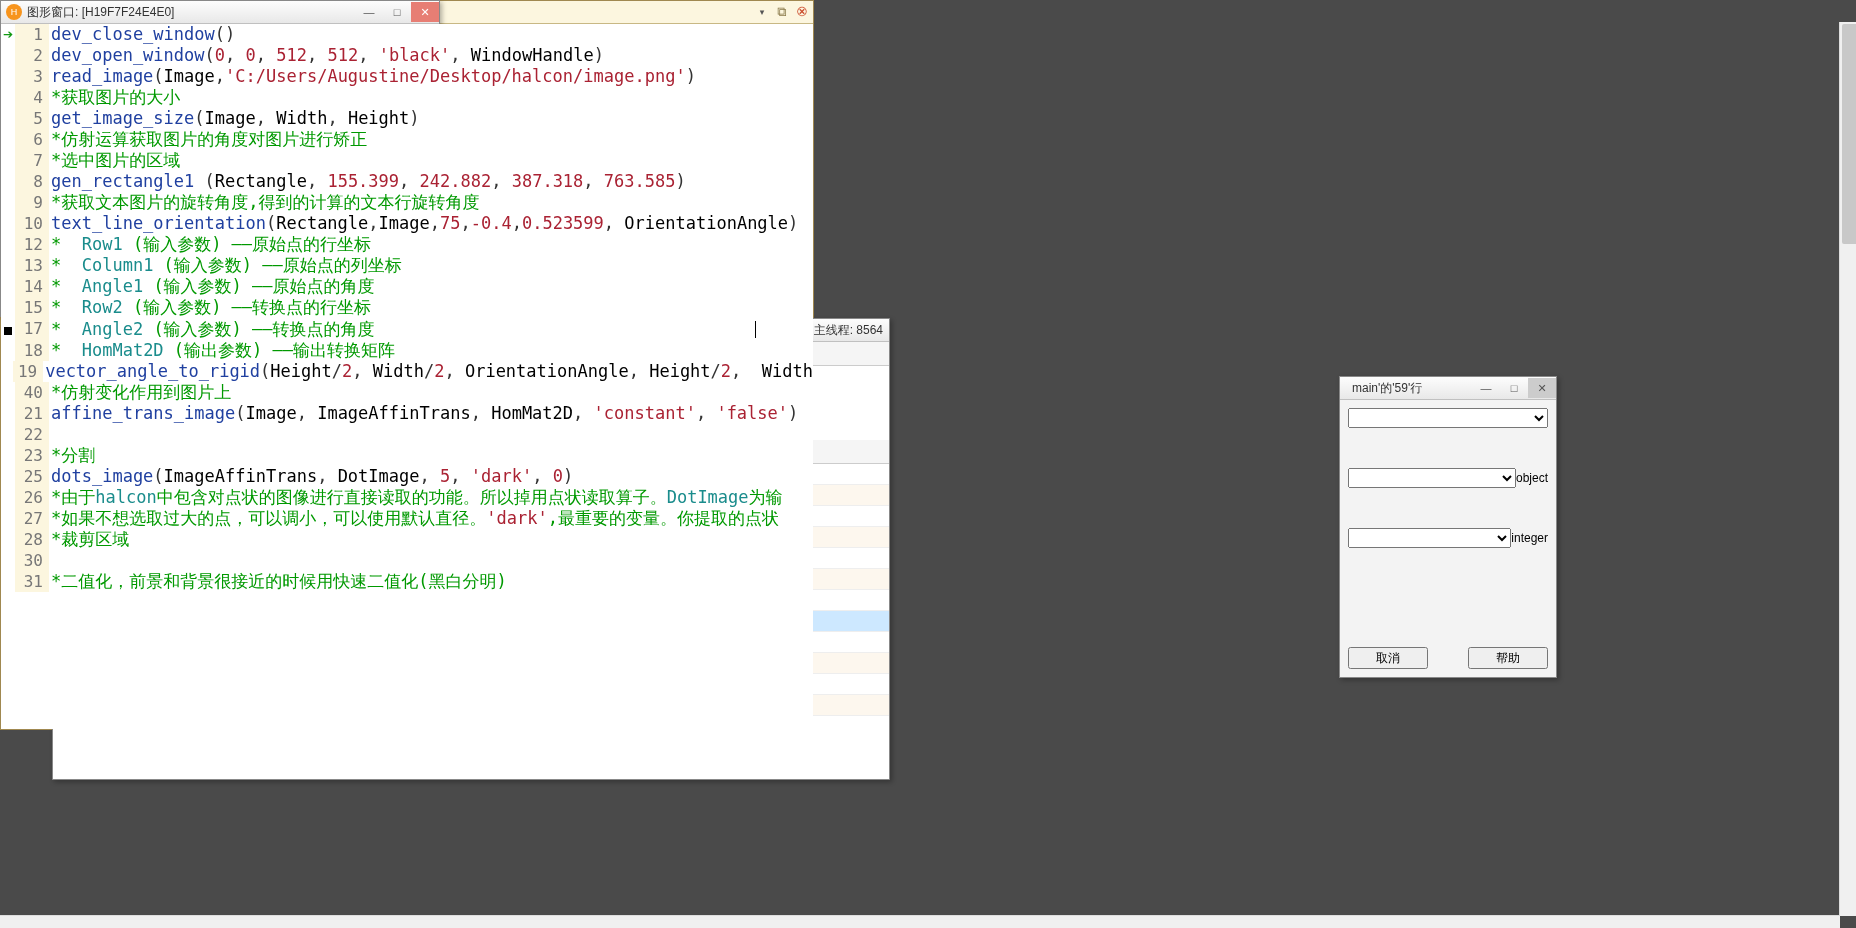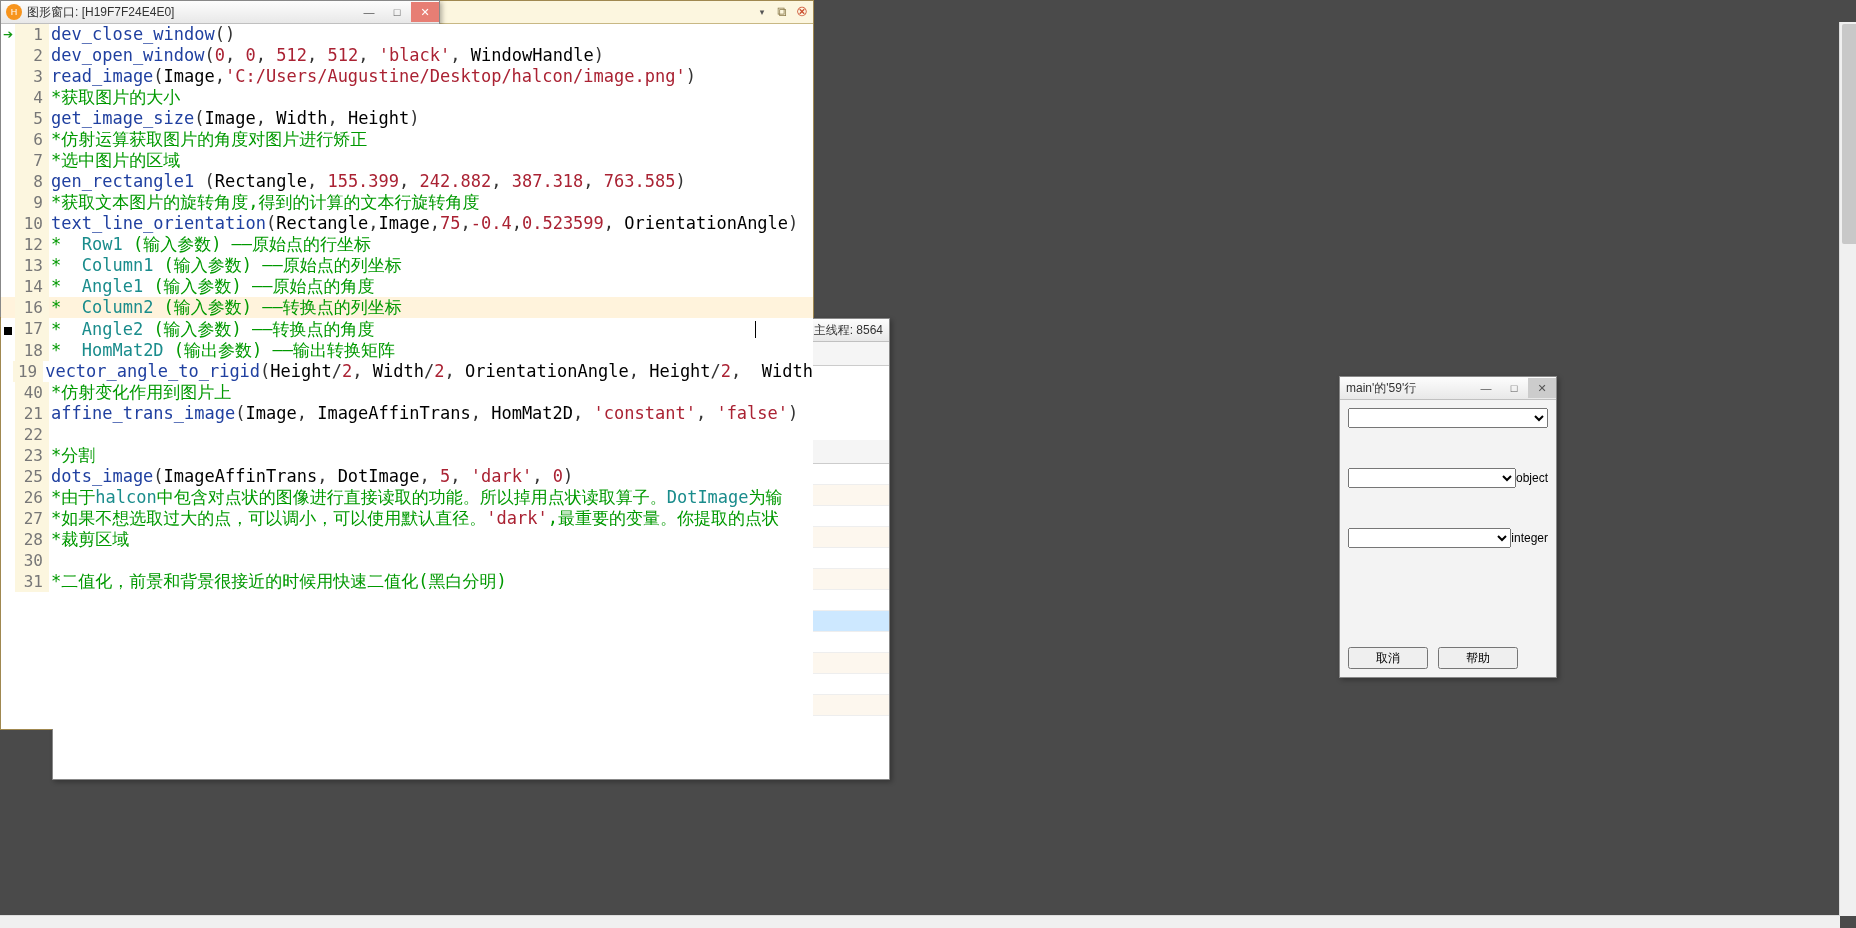--- a/index.html
+++ b/index.html
@@ -48,21 +48,21 @@
   .op{color:#333}
   .param{color:#1a8c8c}
   .arrow-col{width:14px;display:inline-block;text-align:center}
   .arrow{color:#119911;font-weight:bold}
   .bp{width:8px;height:8px;background:#000;display:inline-block;position:relative;top:1px}
   
   #dlg{left:1339px;top:376px;width:216px;height:300px;display:flex;flex-direction:column}
   #dlg .body{flex:1;padding:8px;display:flex;flex-direction:column;gap:40px;background:#f3f3f3}
   #dlg .row{display:flex;align-items:center}
   #dlg select{flex:1;height:20px;font-size:11px}
-  #dlg .btns{display:flex;justify-content:flex-start;gap:10px;margin-top:auto}
+  #dlg .btns{display:flex;justify-content:space-between;gap:10px;margin-top:auto}
   #dlg button{width:80px;height:22px;font-size:12px}
   .hl{background:#fff3dc}
   .cursor{display:inline-block;width:1px;height:17px;background:#000;position:relative;top:3px}
   .scrollbar-v{position:absolute;right:0;top:22px;bottom:12px;width:16px;background:#f0f0f0;border-left:1px solid #ddd}
   .scrollbar-v .thumb{position:absolute;left:2px;right:2px;top:2px;height:220px;background:#c8c8c8;border-radius:2px}
   .scrollbar-h{position:absolute;left:0;right:16px;bottom:0;height:12px;background:#f0f0f0;border-top:1px solid #ddd}
 </style>
 </head>
 <body>
 
@@ -221,21 +221,21 @@
       <div class="codeline"><span class="arrow-col"></span><span class="ln">4</span><span class="cc"><span class="cmt">*获取图片的大小</span></span></div>
       <div class="codeline"><span class="arrow-col"></span><span class="ln">5</span><span class="cc"><span class="fn">get_image_size</span><span class="op">(</span>Image<span class="op">, </span>Width<span class="op">, </span>Height<span class="op">)</span></span></div>
       <div class="codeline"><span class="arrow-col"></span><span class="ln">6</span><span class="cc"><span class="cmt">*仿射运算获取图片的角度对图片进行矫正</span></span></div>
       <div class="codeline"><span class="arrow-col"></span><span class="ln">7</span><span class="cc"><span class="cmt">*选中图片的区域</span></span></div>
       <div class="codeline"><span class="arrow-col"></span><span class="ln">8</span><span class="cc"><span class="fn">gen_rectangle1</span> <span class="op">(</span>Rectangle<span class="op">, </span><span class="num">155.399</span><span class="op">, </span><span class="num">242.882</span><span class="op">, </span><span class="num">387.318</span><span class="op">, </span><span class="num">763.585</span><span class="op">)</span></span></div>
       <div class="codeline"><span class="arrow-col"></span><span class="ln">9</span><span class="cc"><span class="cmt">*获取文本图片的旋转角度,得到的计算的文本行旋转角度</span></span></div>
       <div class="codeline"><span class="arrow-col"></span><span class="ln">10</span><span class="cc"><span class="fn">text_line_orientation</span><span class="op">(</span>Rectangle<span class="op">,</span>Image<span class="op">,</span><span class="num">75</span><span class="op">,</span><span class="num">-0.4</span><span class="op">,</span><span class="num">0.523599</span><span class="op">, </span>OrientationAngle<span class="op">)</span></span></div>
       <div class="codeline"><span class="arrow-col"></span><span class="ln">12</span><span class="cc"><span class="cmt">*  <span class="param">Row1</span> (输入参数) ——原始点的行坐标</span></span></div>
       <div class="codeline"><span class="arrow-col"></span><span class="ln">13</span><span class="cc"><span class="cmt">*  <span class="param">Column1</span> (输入参数) ——原始点的列坐标</span></span></div>
       <div class="codeline"><span class="arrow-col"></span><span class="ln">14</span><span class="cc"><span class="cmt">*  <span class="param">Angle1</span> (输入参数) ——原始点的角度</span></span></div>
-      <div class="codeline hl"><span class="arrow-col"></span><span class="ln">16</span><span class="cc"><span class="cmt">*  <span class="param">Column2</span> (输入参数) ——转换点的列坐标</span></span></div>
+      <div class="codeline"><span class="arrow-col"></span><span class="ln">15</span><span class="cc"><span class="cmt">*  <span class="param">Row2</span> (输入参数) ——转换点的行坐标</span></span></div>
       <div class="codeline"><span class="arrow-col"><span class="bp"></span></span><span class="ln">17</span><span class="cc"><span class="cmt">*  <span class="param">Angle2</span> (输入参数) ——转换点的角度</span><span class="cursor" style="margin-left:380px"></span></span></div>
       <div class="codeline"><span class="arrow-col"></span><span class="ln">18</span><span class="cc"><span class="cmt">*  <span class="param">HomMat2D</span> (输出参数) ——输出转换矩阵</span></span></div>
       <div class="codeline"><span class="arrow-col"></span><span class="ln">19</span><span class="cc"><span class="fn">vector_angle_to_rigid</span><span class="op">(</span>Height<span class="op">/</span><span class="num">2</span><span class="op">, </span>Width<span class="op">/</span><span class="num">2</span><span class="op">, </span>OrientationAngle<span class="op">, </span>Height<span class="op">/</span><span class="num">2</span><span class="op">,  </span>Width</span></div>
       <div class="codeline"><span class="arrow-col"></span><span class="ln">40</span><span class="cc"><span class="cmt">*仿射变化作用到图片上</span></span></div>
       <div class="codeline"><span class="arrow-col"></span><span class="ln">21</span><span class="cc"><span class="fn">affine_trans_image</span><span class="op">(</span>Image<span class="op">, </span>ImageAffinTrans<span class="op">, </span>HomMat2D<span class="op">, </span><span class="str">'constant'</span><span class="op">, </span><span class="str">'false'</span><span class="op">)</span></span></div>
       <div class="codeline"><span class="arrow-col"></span><span class="ln">22</span><span class="cc"></span></div>
       <div class="codeline"><span class="arrow-col"></span><span class="ln">23</span><span class="cc"><span class="cmt">*分割</span></span></div>
       <div class="codeline"><span class="arrow-col"></span><span class="ln">25</span><span class="cc"><span class="fn">dots_image</span><span class="op">(</span>ImageAffinTrans<span class="op">, </span>DotImage<span class="op">, </span><span class="num">5</span><span class="op">, </span><span class="str">'dark'</span><span class="op">, </span><span class="num">0</span><span class="op">)</span></span></div>
       <div class="codeline"><span class="arrow-col"></span><span class="ln">26</span><span class="cc"><span class="cmt">*由于<span class="param">halcon</span>中包含对点状的图像进行直接读取的功能。所以掉用点状读取算子。<span class="param">DotImage</span>为输</span></span></div>
       <div class="codeline"><span class="arrow-col"></span><span class="ln">27</span><span class="cc"><span class="cmt">*如果不想选取过大的点，可以调小，可以使用默认直径。<span class="str">'dark'</span>,最重要的变量。你提取的点状</span></span></div>
@@ -244,21 +244,21 @@
       <div class="codeline"><span class="arrow-col"></span><span class="ln">31</span><span class="cc"><span class="cmt">*二值化，前景和背景很接近的时候用快速二值化(黑白分明)</span></span></div>
     </div>
   <div class="scrollbar-v">
       <div class="thumb"></div>
     </div>
   <div class="scrollbar-h"></div>
 </div>
 
 <div id="dlg" class="window">
   <div class="titlebar">
-    <div class="ttext" style="text-align:left;padding-left:6px">main'的'59'行</div>
+    <div class="ttext" style="text-align:left;padding-left:12px">main'的'59'行</div>
     <div class="winbtns">
       <div>—</div>
       <div>□</div>
       <div style="background:#ccc">✕</div>
     </div>
   </div>
   <div class="body">
     <div class="row">
         <select></select>
       </div>

